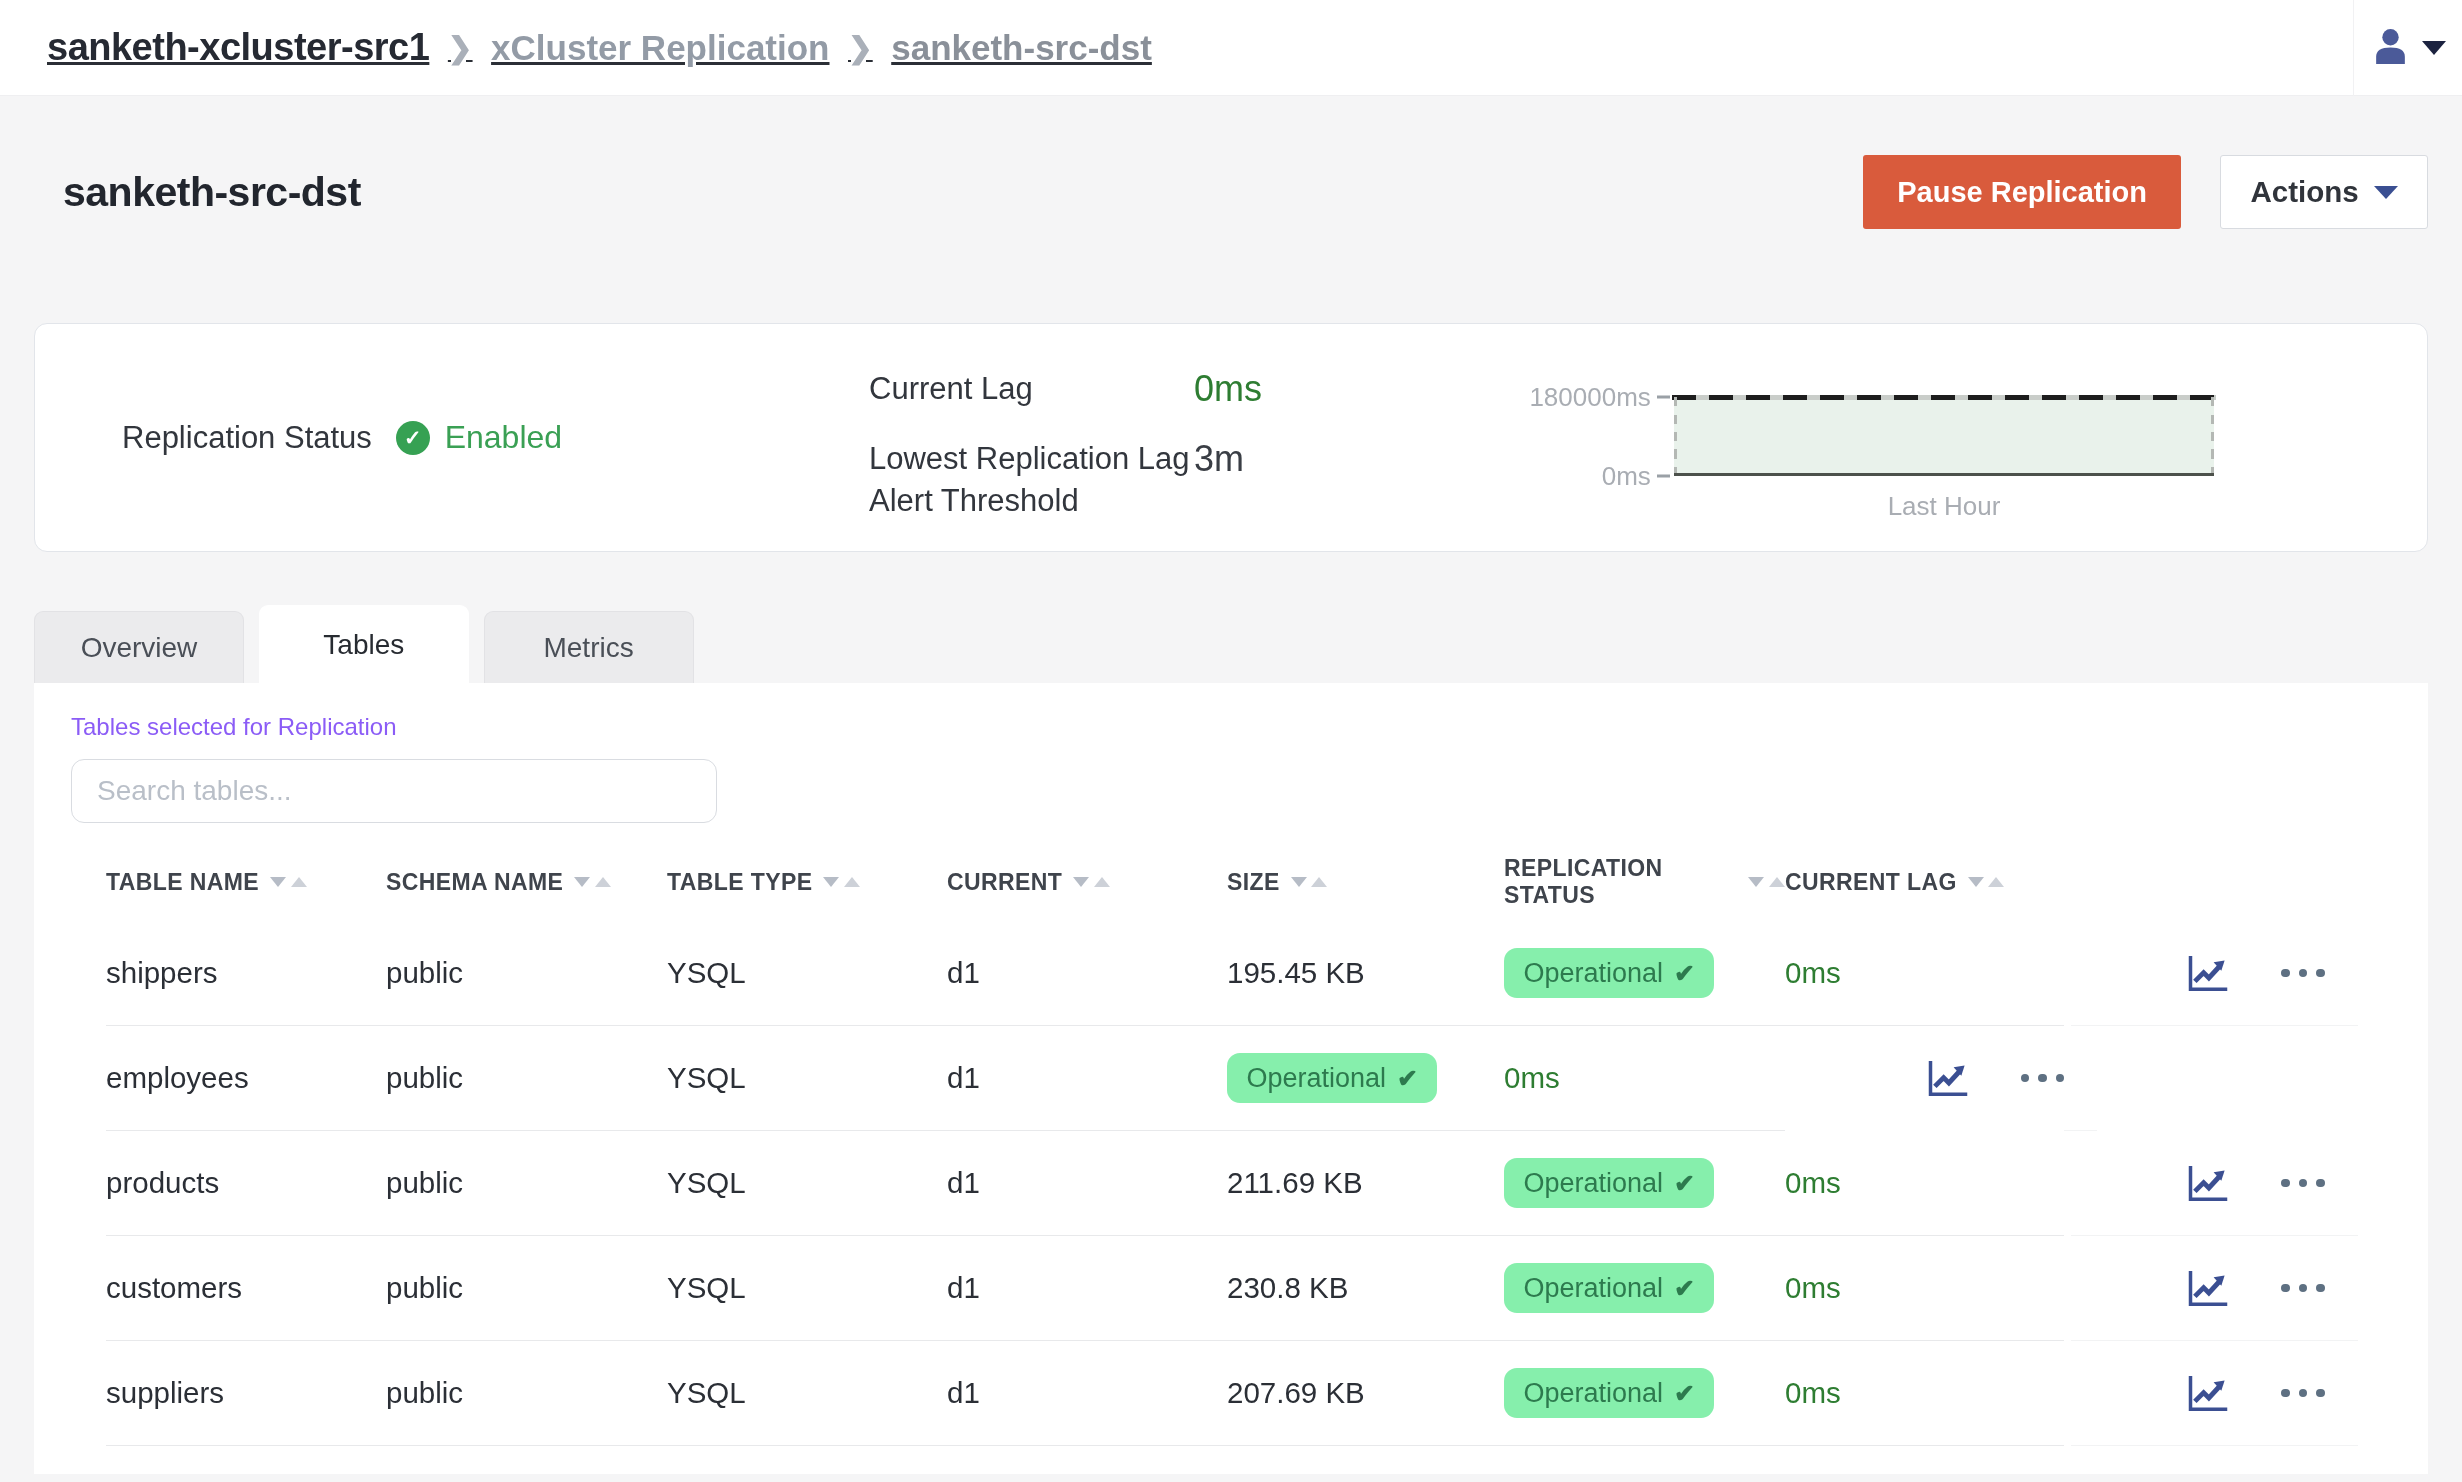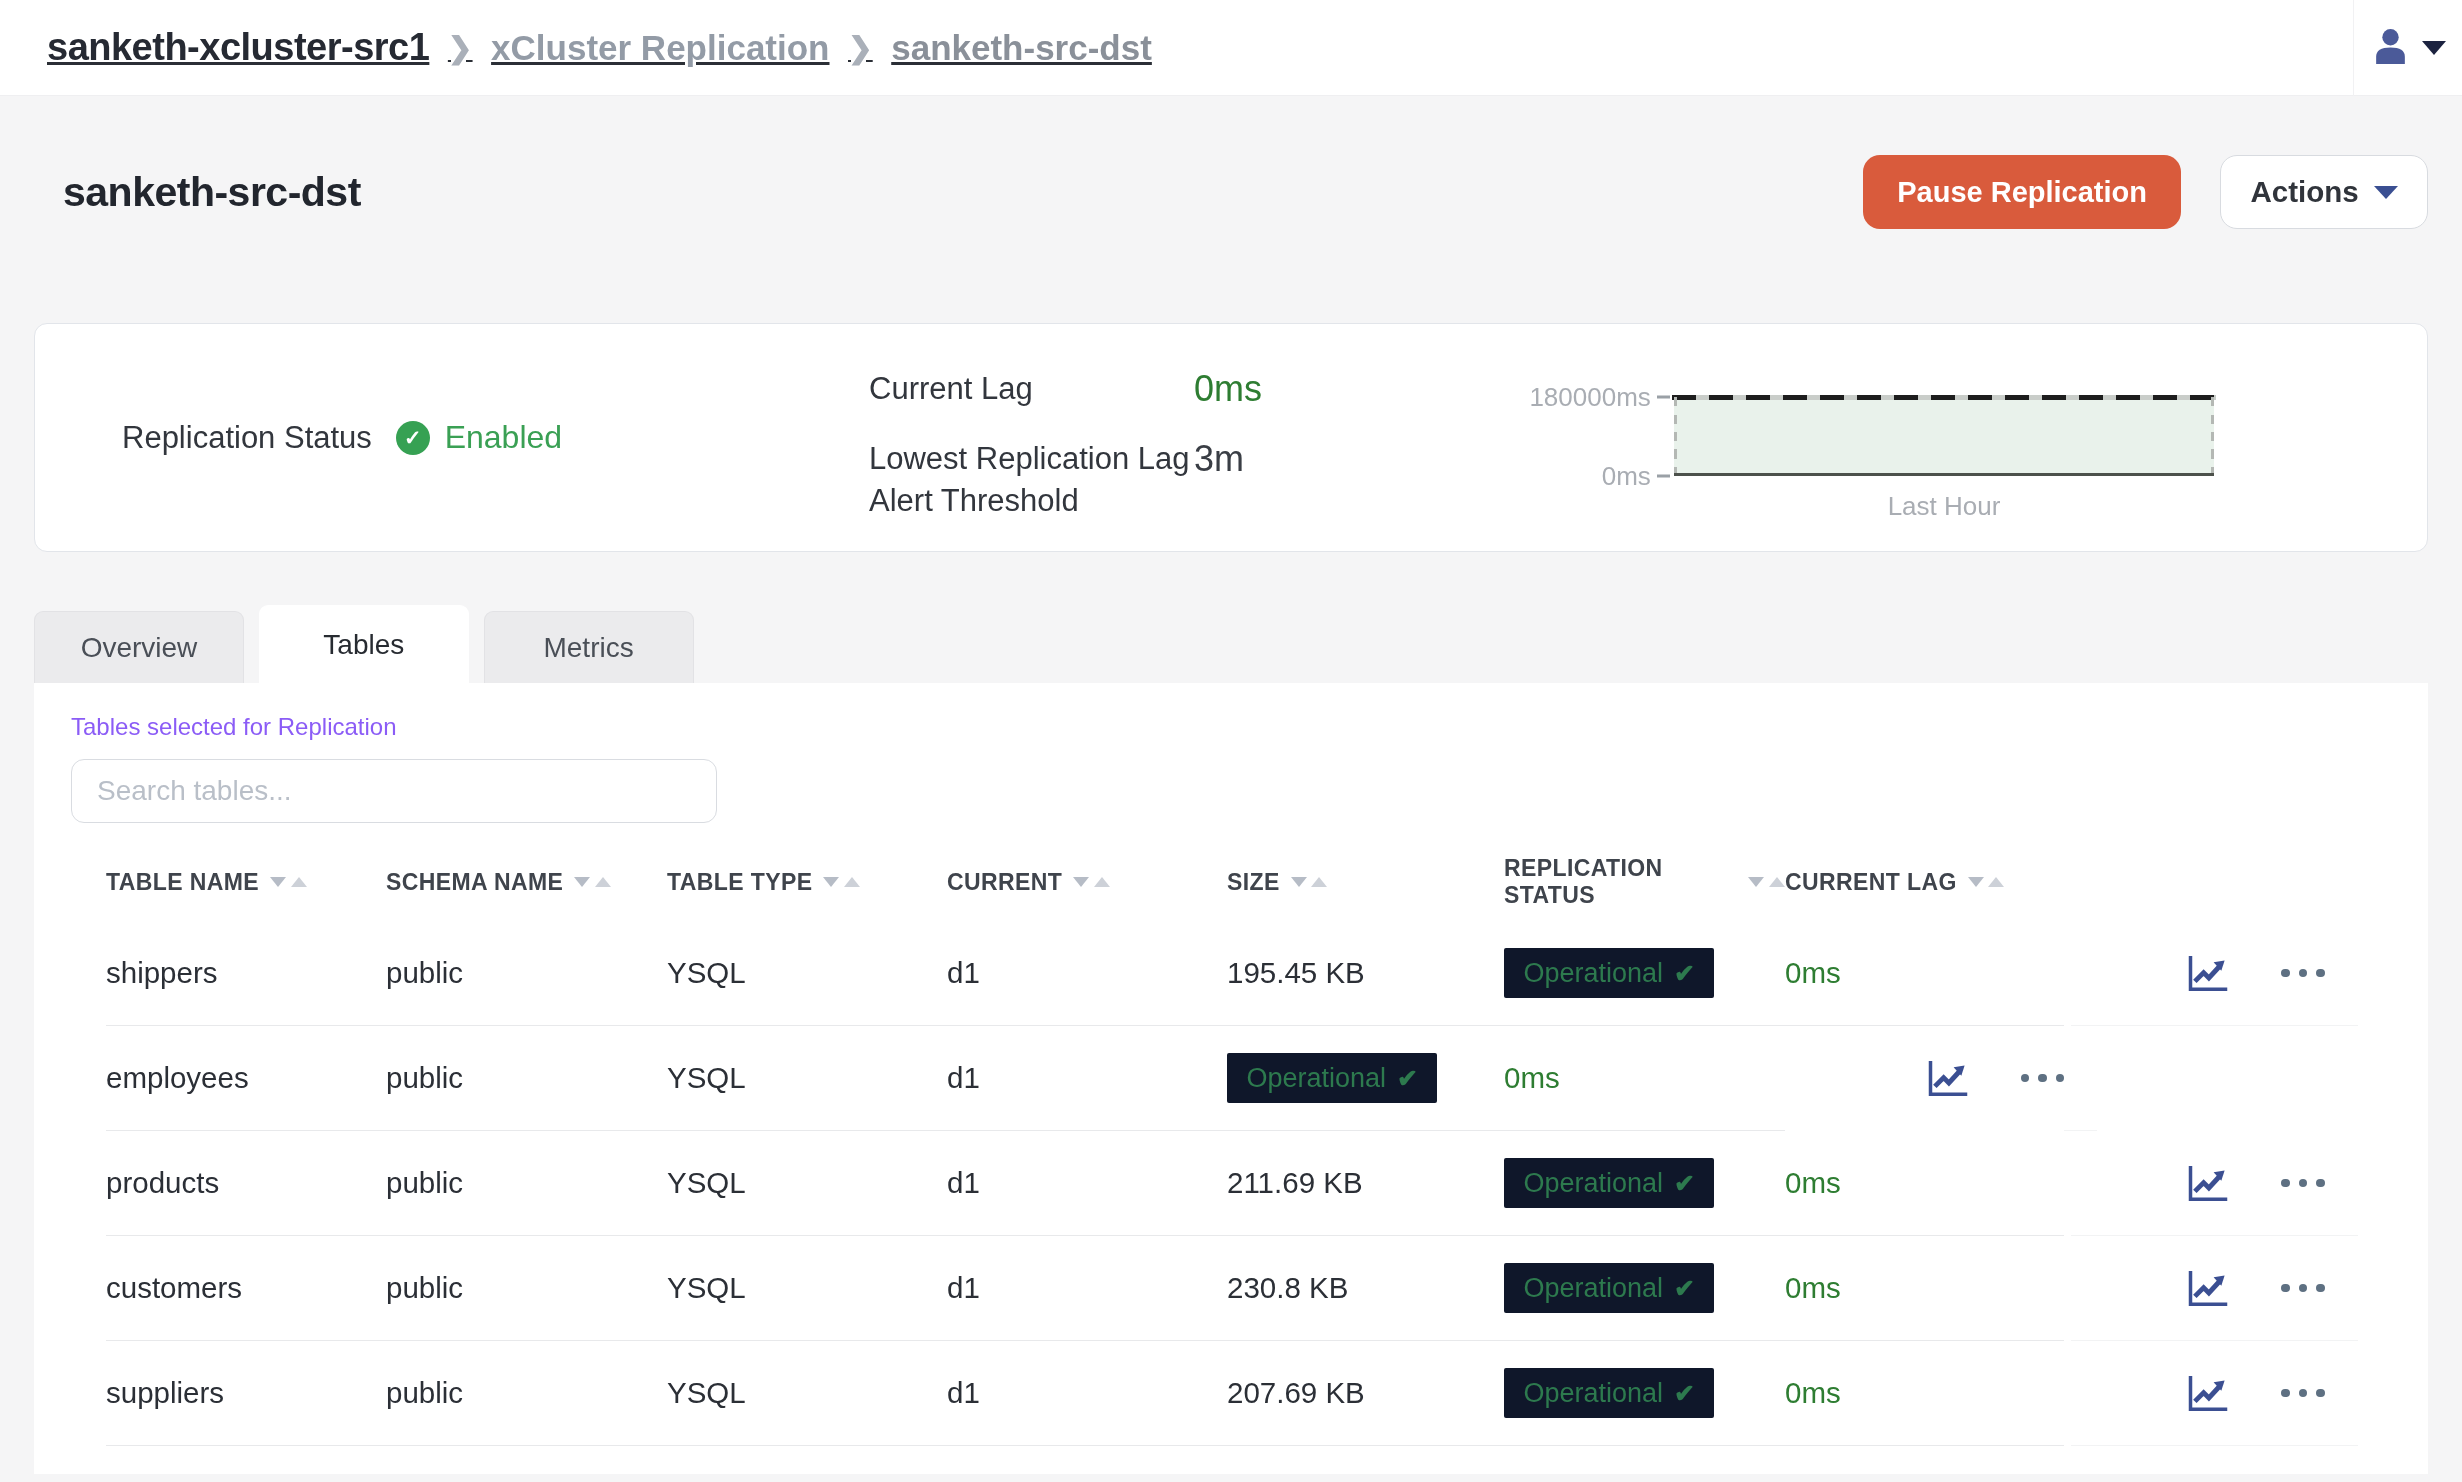--- a/index.html
+++ b/index.html
@@ -18,21 +18,21 @@
     display:flex; align-items:center; justify-content:center; gap:11px; cursor:pointer; }
   .caret { width:0; height:0; border-left:12px solid transparent; border-right:12px solid transparent; }
   .caret.dark { border-top:14px solid #1c2340; }
   .caret.indigo { border-top:13px solid #3a4f92; margin-left:14.8px; }
 
   
   .page-head { margin:59px 34px 0 34px; height:74px;
     display:flex; align-items:center; justify-content:space-between; }
   .page-title { font-size:41px; font-weight:700; color:#22262e; margin-left:29px; letter-spacing:-0.5px; }
   .head-buttons { display:flex; gap:39px; }
-  .btn { height:74px; border:none; border-radius:17px; font-family:inherit;
+  .btn { height:74px; border:none; border-radius:3px; font-family:inherit;
     display:flex; align-items:center; cursor:pointer; }
   .btn-pause { background:#d95b3c; color:#fff; font-size:29px; font-weight:700; padding:0 34px; }
   .btn-actions { background:#fff; color:#30343b; font-size:29.5px; font-weight:700;
     border:1.8px solid #d8dbe0; padding:0 29.5px; }
 
   
   .status-card { position:relative; margin:94px 34px 0 34px; height:229px;
     background:#fff; border:1.8px solid #e2e5ea; border-radius:13px; }
   .rs-left { position:absolute; left:87px; top:0; height:100%;
     display:flex; align-items:center; gap:14.8px; }
@@ -89,22 +89,22 @@
   .tri-dn { width:0; height:0; border-left:8.3px solid transparent;
     border-right:8.3px solid transparent; border-top:10px solid #b6bcc6; }
   .tri-up { width:0; height:0; border-left:8.3px solid transparent;
     border-right:8.3px solid transparent; border-bottom:10px solid #cdd1d8; }
   .tdata { height:105px; }
   .tdata .cell { height:100%; display:flex; align-items:center;
     font-size:29.5px; color:#2b2f36; border-bottom:1.8px solid #e8e9eb; }
   .tdata .cell.gap { border-bottom:none; }
   .tdata .cell.actions { border-bottom-color:#f2f3f4;
     justify-content:flex-end; gap:52px; padding-right:33px; }
-  .badge { display:inline-flex; align-items:center; gap:11px; background:#0f172a;
-    color:#2d7a4e; font-size:27px; border-radius:2px; padding:9.2px 19.4px; }
+  .badge { display:inline-flex; align-items:center; gap:11px; background:#86efac;
+    color:#2d7a4e; font-size:27px; border-radius:13px; padding:9.2px 19.4px; }
   .badge .bcheck { font-size:25px; font-weight:700; }
   .lag-cell { color:#2e7d32 !important; }
   .trend-btn { display:inline-flex; cursor:pointer; }
   .dots { display:inline-flex; gap:9.2px; cursor:pointer; }
   .dots i { width:8.3px; height:8.3px; border-radius:50%; background:#5e7082; }
 </style>
 </head>
 <body>
 
 <header class="topbar">

